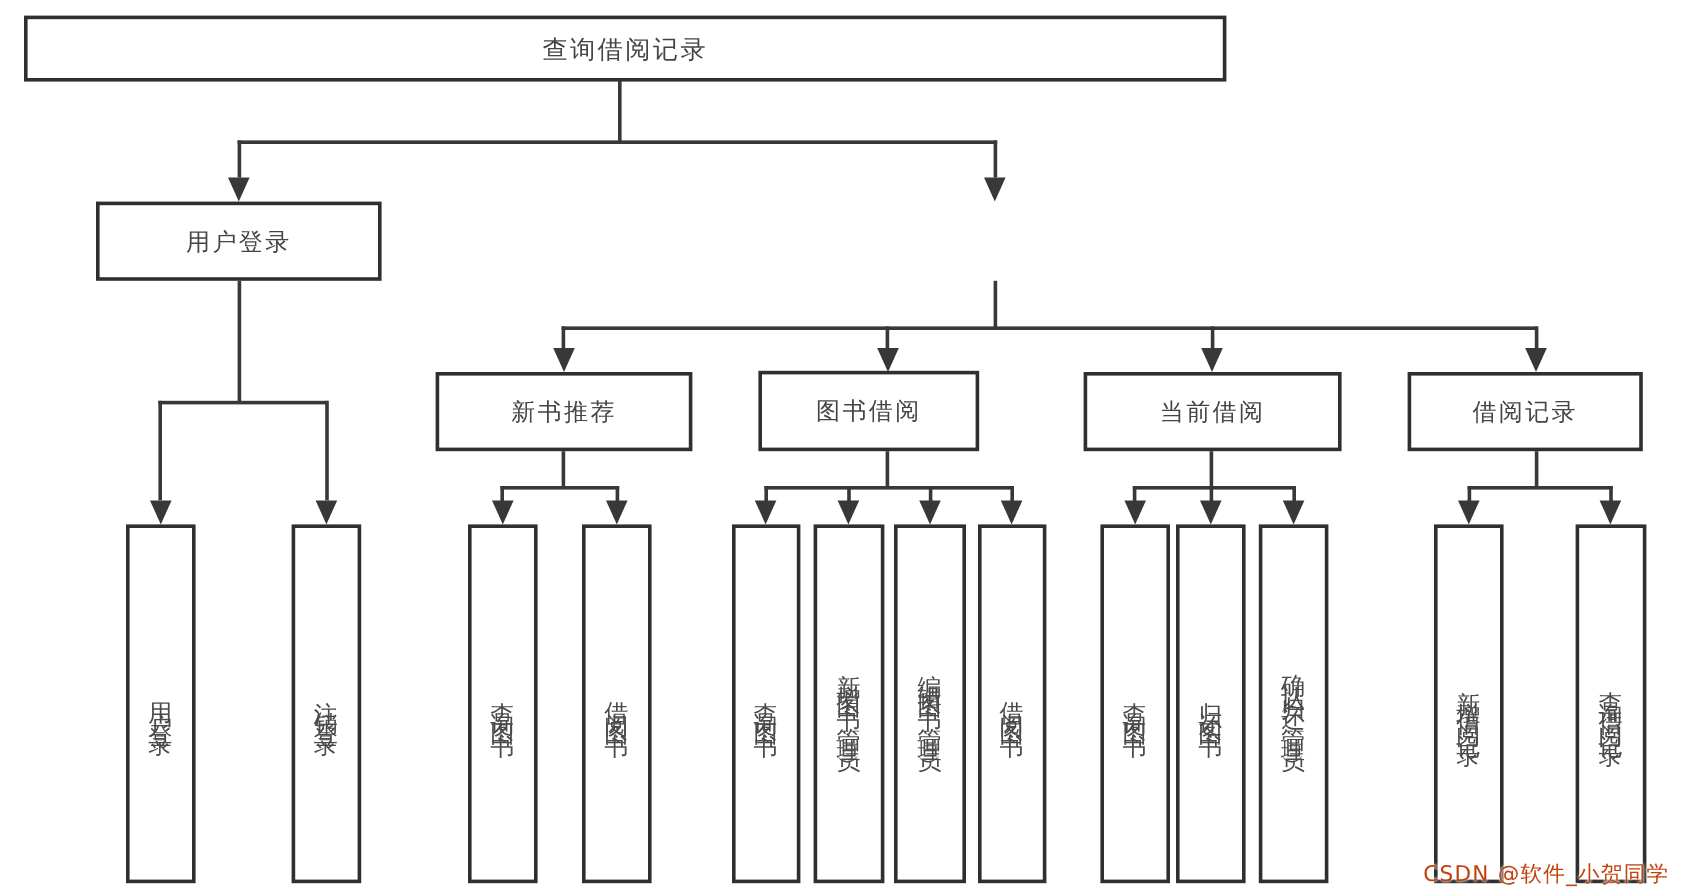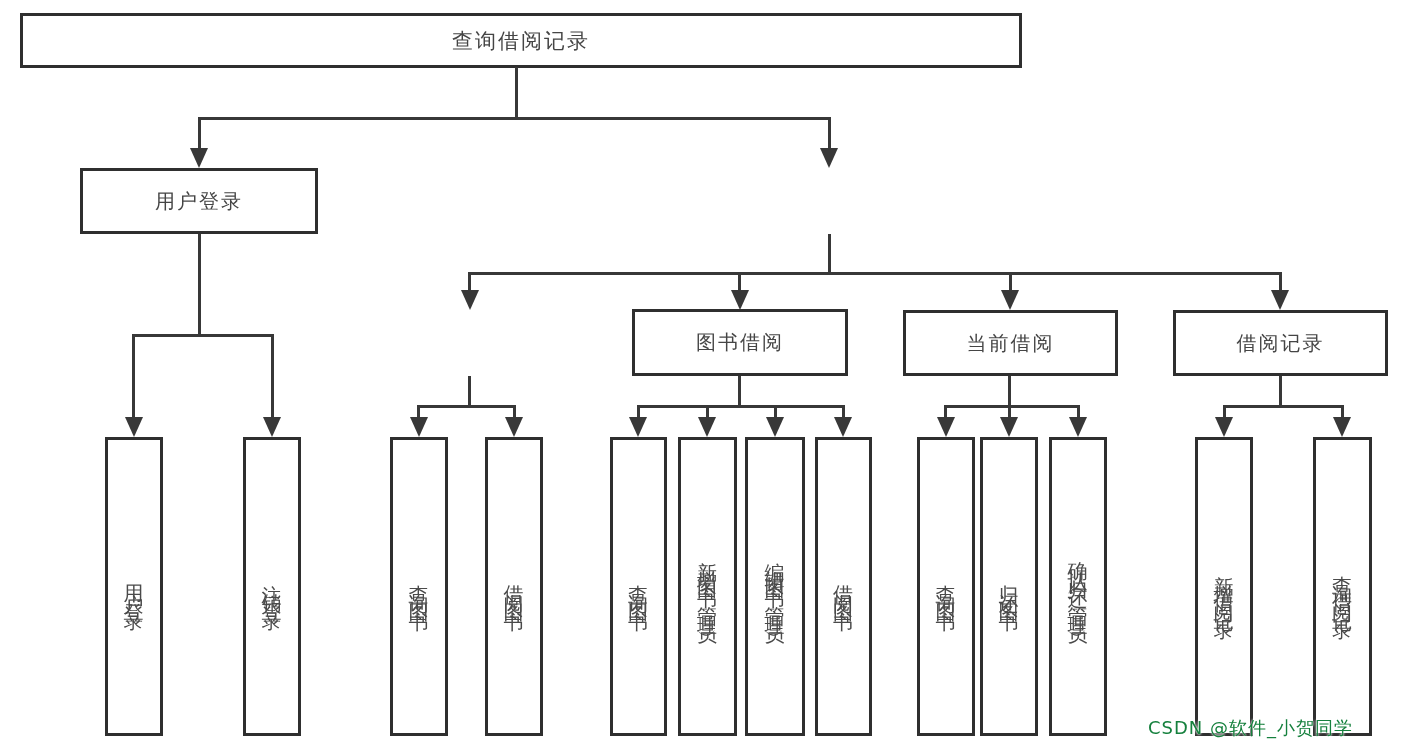--- a/index.html
+++ b/index.html
@@ -23,49 +23,52 @@
   .line{position:absolute;background:#383838;}
   .vline{width:3px;}
   .hline{height:3px;}
   .arrowhead{
     position:absolute;width:0;height:0;
     border-left:9px solid transparent;border-right:9px solid transparent;
     border-top:20px solid #383838;
   }
 
   .watermark{
-    position:absolute;left:1148px;top:716px;
-    font-size:18px;color:#15803d;letter-spacing:1px;white-space:nowrap;
+    position:absolute;left:1186px;top:716px;
+    font-size:18px;color:#c2410c;letter-spacing:1px;white-space:nowrap;
     text-shadow:0 0 3px #ffffff,0 0 2px #ffffff;
   }
 </style>
 </head>
 <body>
 
 <div id="canvas">
 
   <div class="node h-node root-node" style="left:20px;top:13px;width:1002px;height:55px;">
     <span>查询借阅记录</span>
   </div>
 
   <div class="node h-node" style="left:80px;top:168px;width:238px;height:66px;">
     <span>用户登录</span>
   </div>
 
 
+  <div class="node h-node" style="left:363px;top:310px;width:214px;height:66px;">
+    <span>新书推荐</span>
+  </div>
 
-  <div class="node h-node" style="left:632px;top:309px;width:216px;height:67px;">
+  <div class="node h-node" style="left:632px;top:309px;width:184px;height:67px;">
     <span>图书借阅</span>
   </div>
 
   <div class="node h-node" style="left:903px;top:310px;width:215px;height:66px;text-align:center;">
     <span>当前借阅</span>
   </div>
 
-  <div class="node h-node" style="left:1173px;top:310px;width:215px;height:66px;align-items:center;">
+  <div class="node h-node" style="left:1173px;top:310px;width:196px;height:66px;align-items:center;">
     <span>借阅记录</span>
   </div>
 
   <div class="node v-node" style="left:105px;top:437px;width:58px;height:299px;">
     <span>用户登录</span>
   </div>
   <div class="node v-node" style="left:243px;top:437px;width:58px;height:299px;">
     <span>注销登录</span>
   </div>
 

